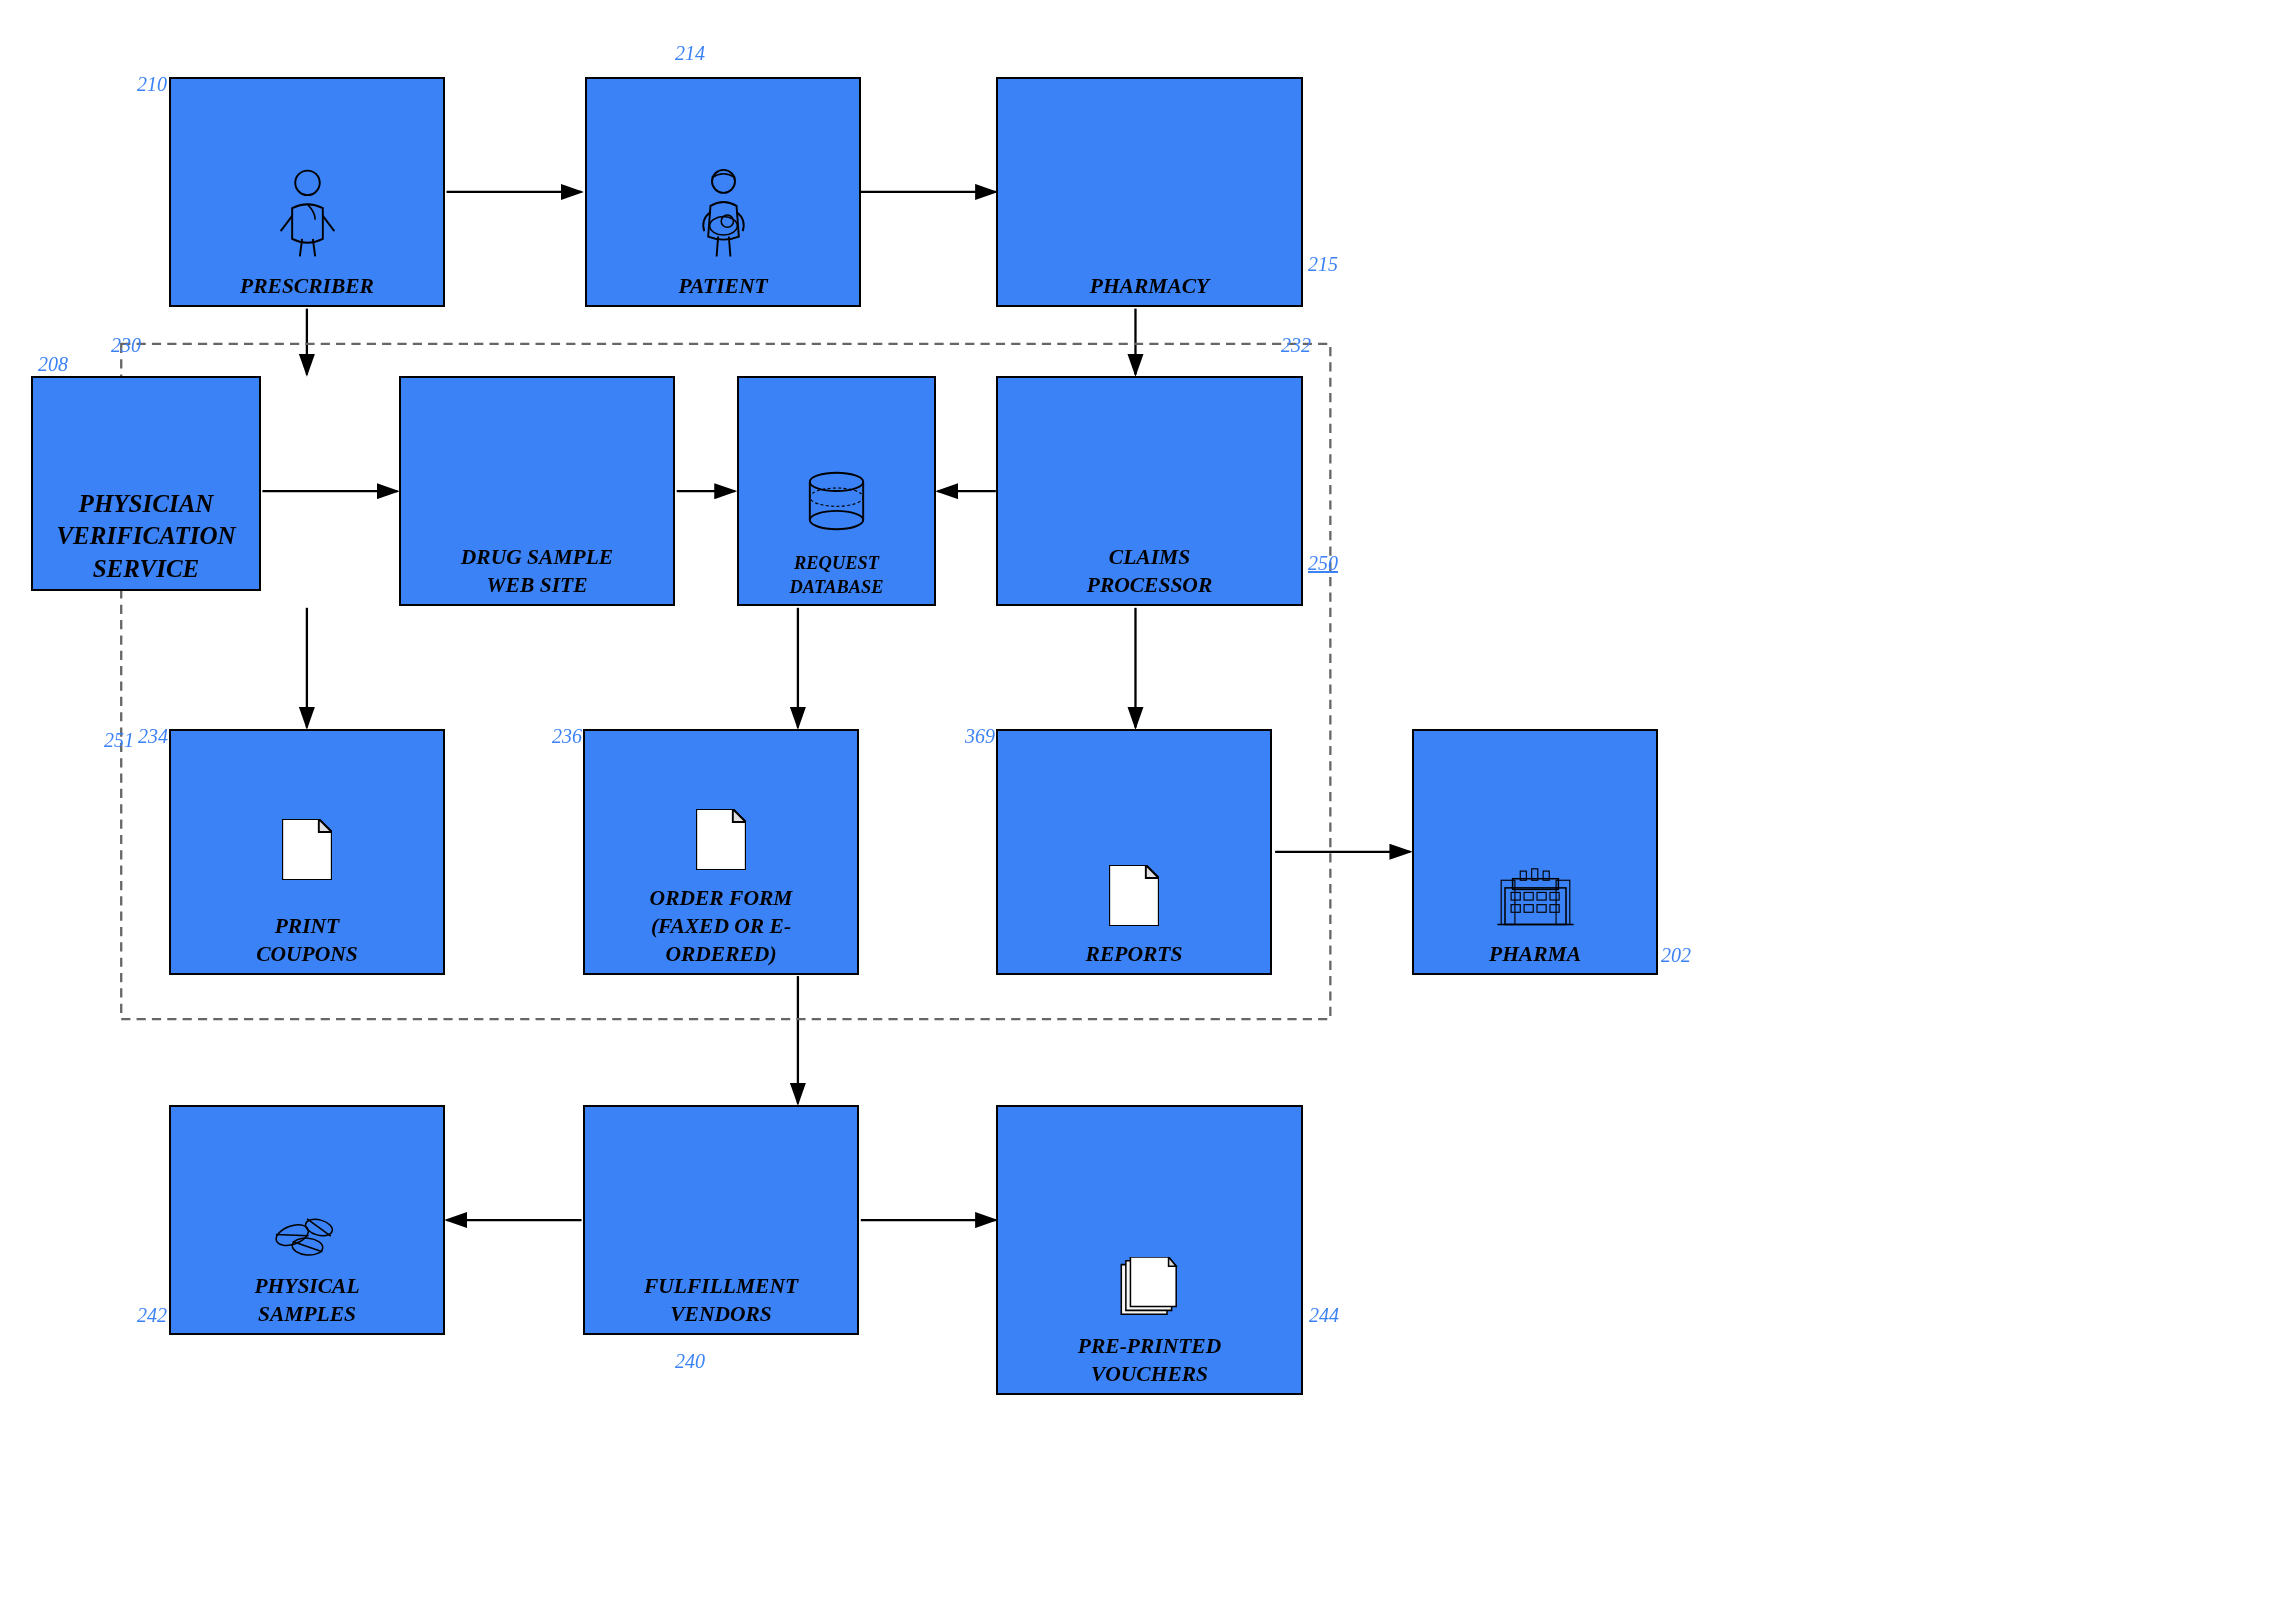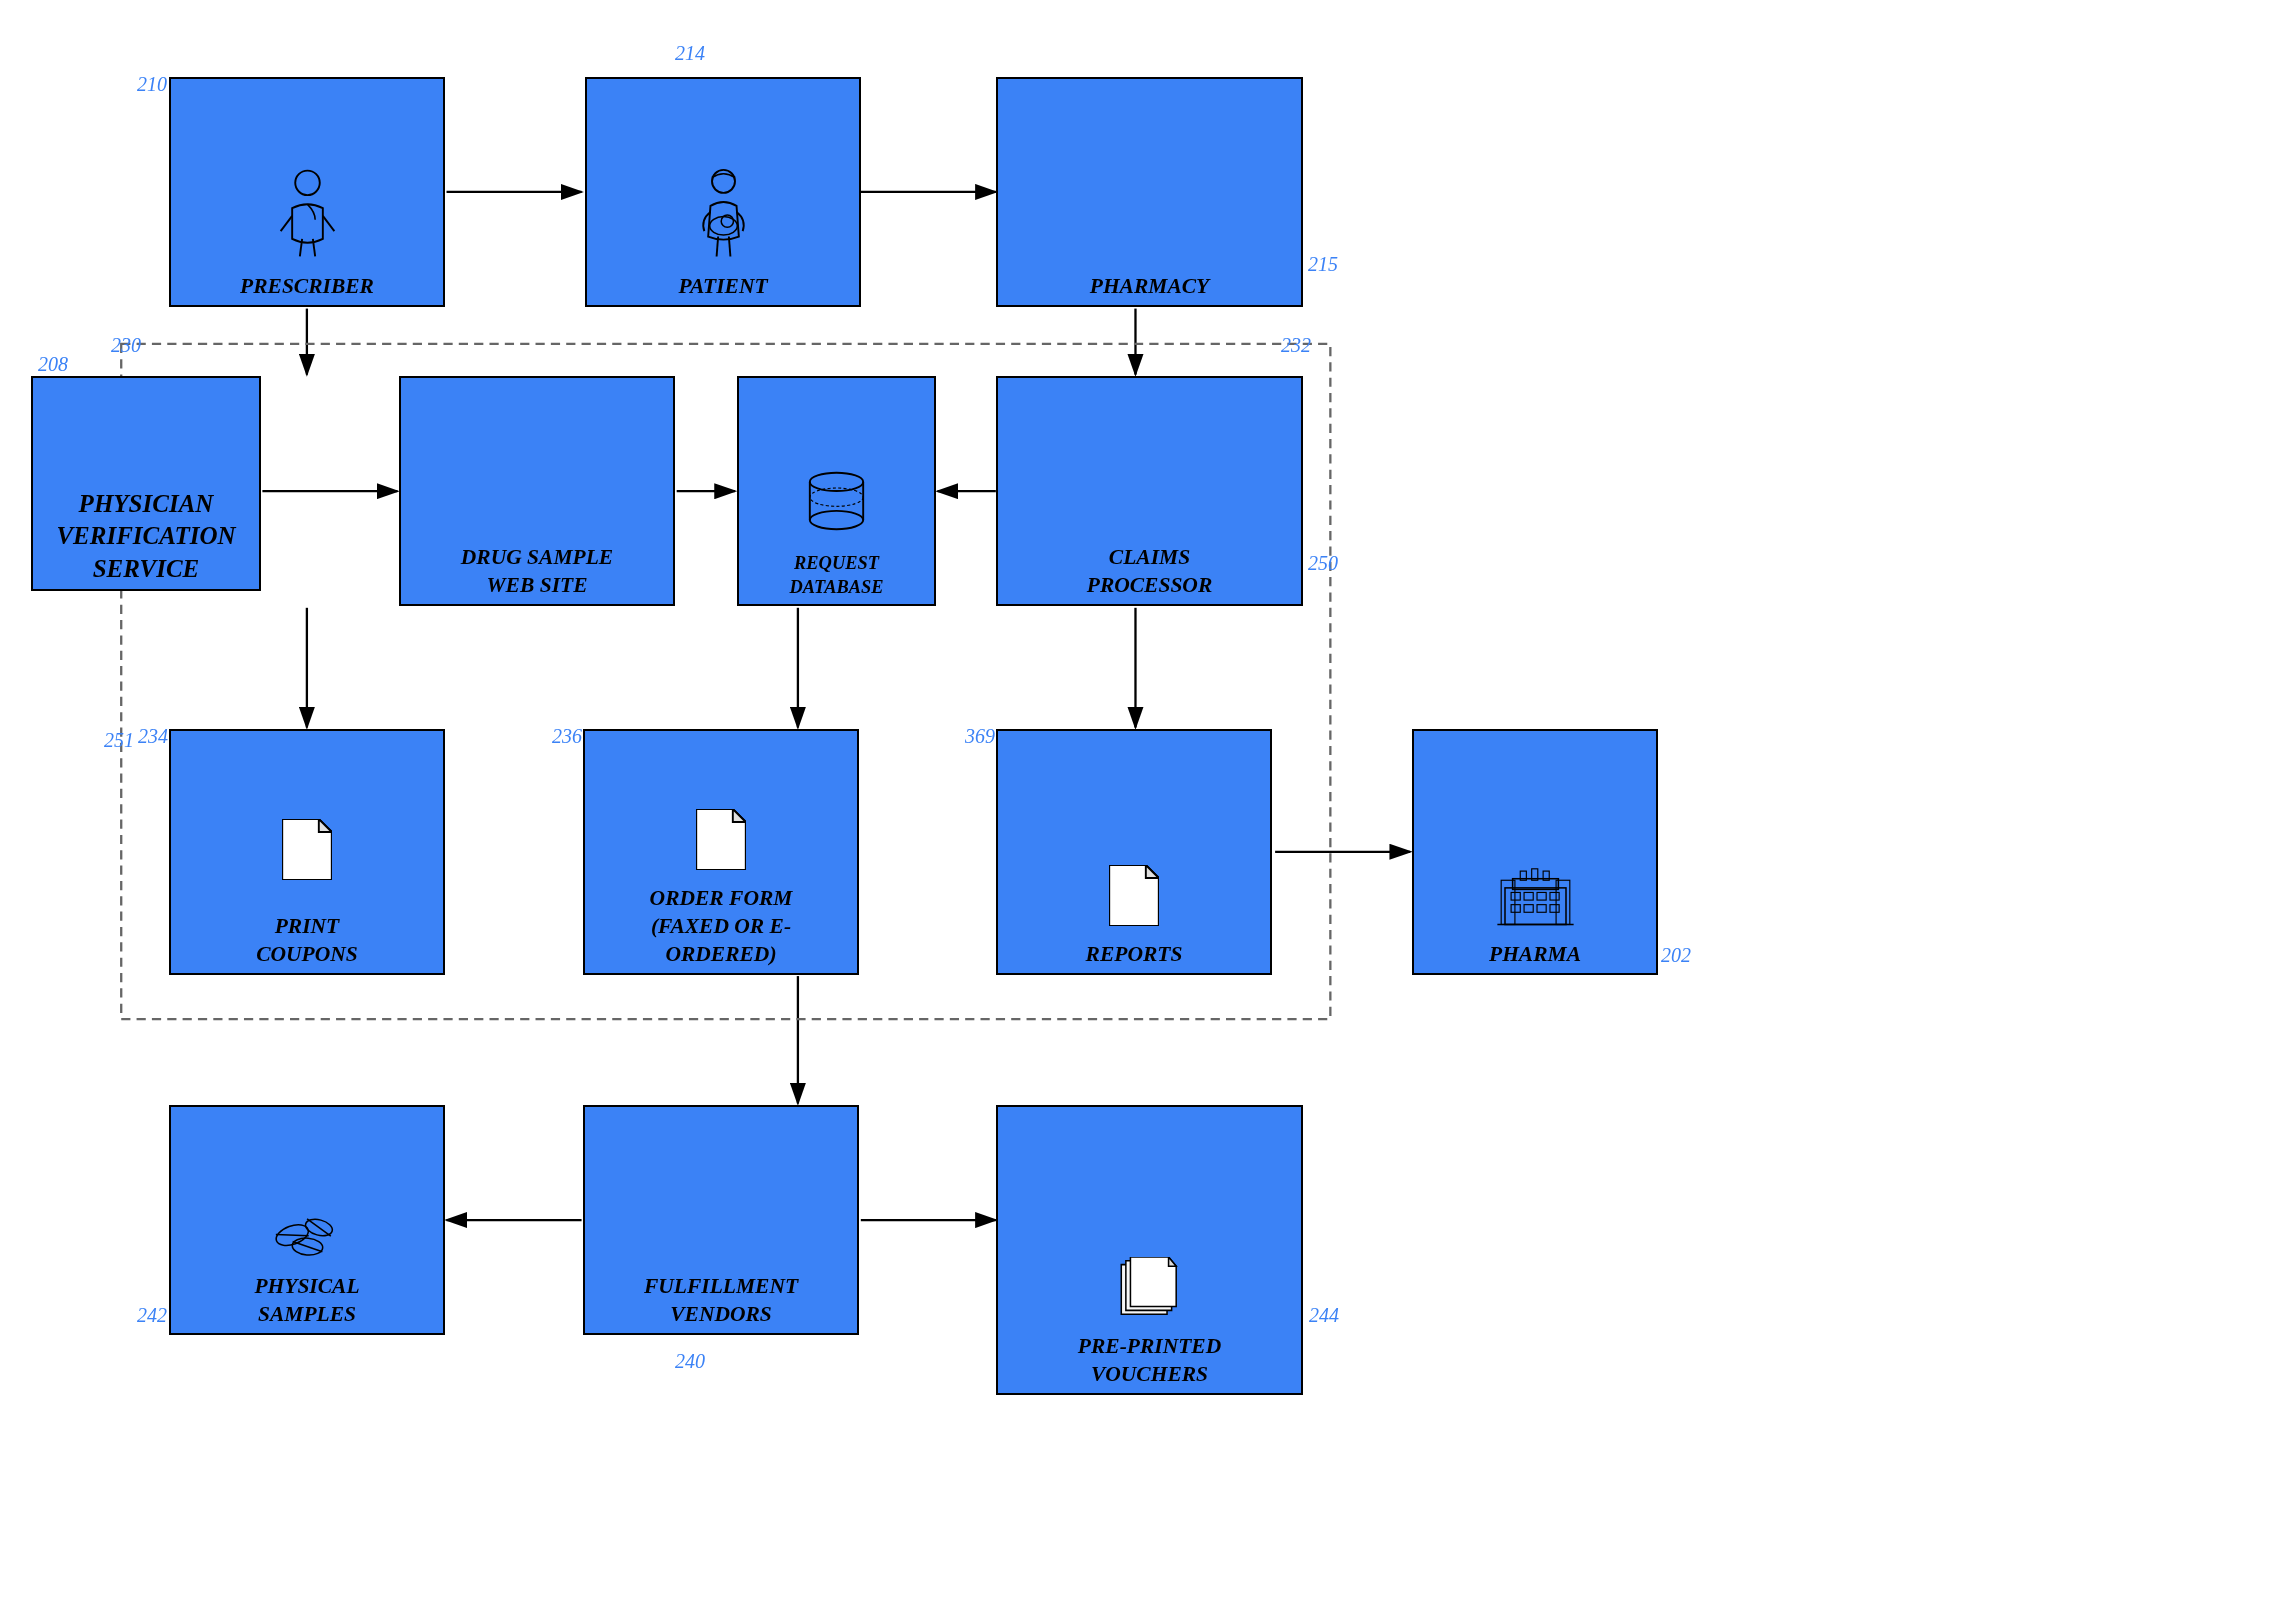--- a/index.html
+++ b/index.html
@@ -176,21 +176,21 @@
         <ellipse cx="40" cy="38" rx="35" ry="12" fill="none" stroke="#000" stroke-width="1.5" stroke-dasharray="4,3"></ellipse>
       </svg>
     </div>
     <div class="box-label" style="font-size:18.4px;">REQUEST<br>DATABASE</div>
   </div>
 
   <div class="box" style="left:996px; top:376px; width:307px; height:230px;">
     <div class="box-label">CLAIMS<br>PROCESSOR</div>
   </div>
 
-  <div class="ref-num" style="left:1308px; top:552px;">250</div>
+  <div class="ref-num" style="left:1308px; top:552px;text-decoration:underline;">250</div>
 
   <div class="ref-num" style="left:111px; top:334px;">230</div>
 
   <div class="ref-num" style="left:1281px; top:334px;">232</div>
 
   <div class="ref-num" style="left:104px; top:729px;">251</div>
 
   <div class="box" style="left:169px; top:729px; width:276px; height:246px;gap:18px;">
 
     <div style="margin-bottom:7.7px;">

